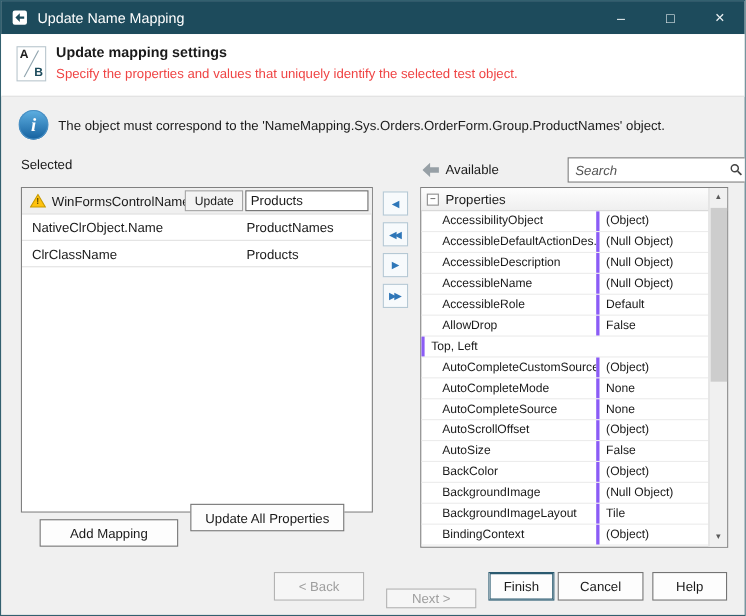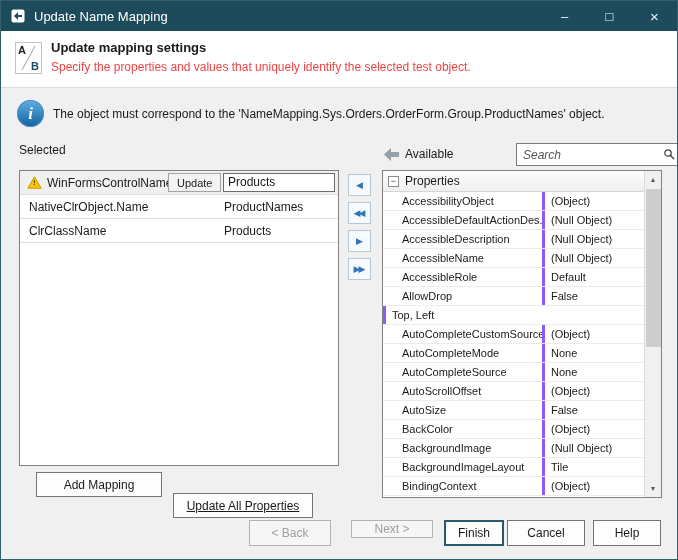--- a/index.html
+++ b/index.html
@@ -69,23 +69,23 @@
   .vscroll { position:absolute; top:0; right:0; bottom:0; width:17px; background:#f0f0f0; border-left:1px solid #dcdcdc; }
   .sarrow { position:absolute; top:0; left:0; right:0; height:17px; font-size:7px; color:#5a5a5a; display:flex; align-items:center; justify-content:center; }
   .sarrow.down { top:auto; bottom:0; }
   .sthumb { position:absolute; top:18px; left:1px; width:15px; height:158px; background:#cdcdcd; }
   
   .btn { position:absolute; background:#fdfdfd; border:1px solid #747474; font-family:inherit; font-size:12px;
     color:#1a1a1a; height:25px; cursor:default; }
   .btn.disabled { color:#9e9e9e; border-color:#b3b3b3; background:#f6f6f6; }
   .btn.default-btn { border:1px solid #2b5a70; box-shadow:inset 0 0 0 1px #2b5a70; }
   #add-prop { left:35px; top:471px; width:126px; }
-  #update-all { left:172px; top:492px; width:140px;text-decoration:underline; }
+  #update-all { left:172px; top:457px; width:140px; }
   #btn-back { left:248px; top:519px; width:82px; height:26px; }
-  #btn-next { left:350px; top:519px; width:82px; height:18px; }
+  #btn-next { left:350px; top:534px; width:82px; height:18px; }
   #btn-finish { left:443px; top:519px; width:60px; height:26px; }
   #btn-cancel { left:506px; top:519px; width:78px; height:26px; }
   #btn-help { left:592px; top:519px; width:68px; height:26px; }
 </style>
 </head>
 <body>
 
 <div class="window">
 
   <div class="titlebar">

